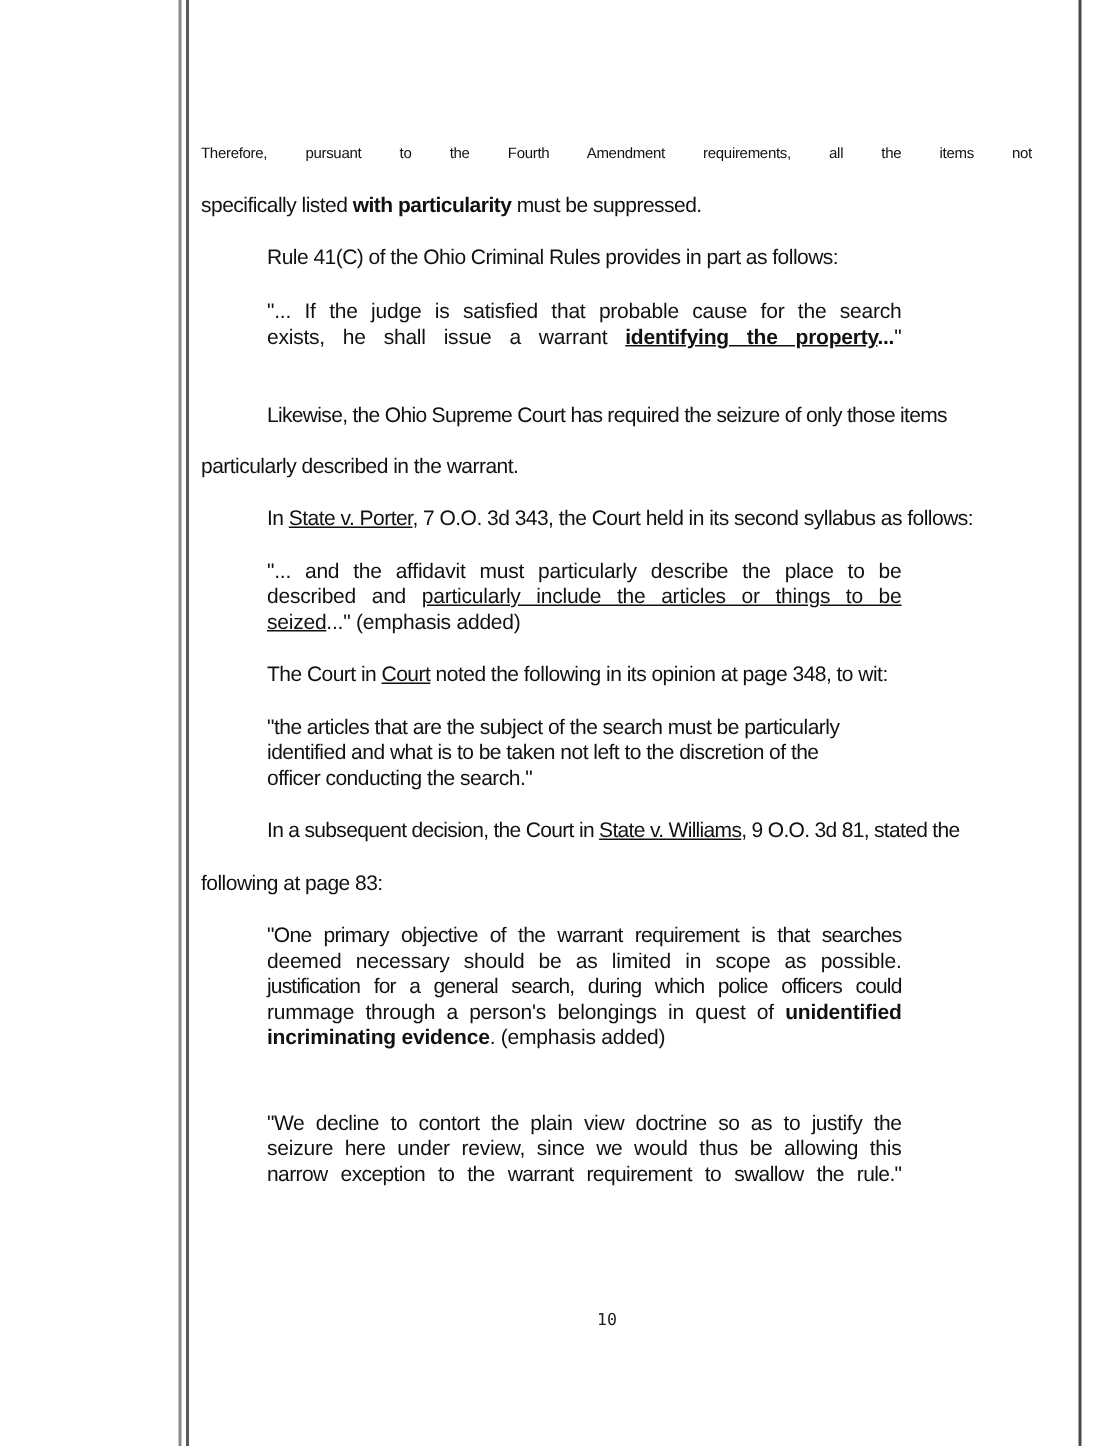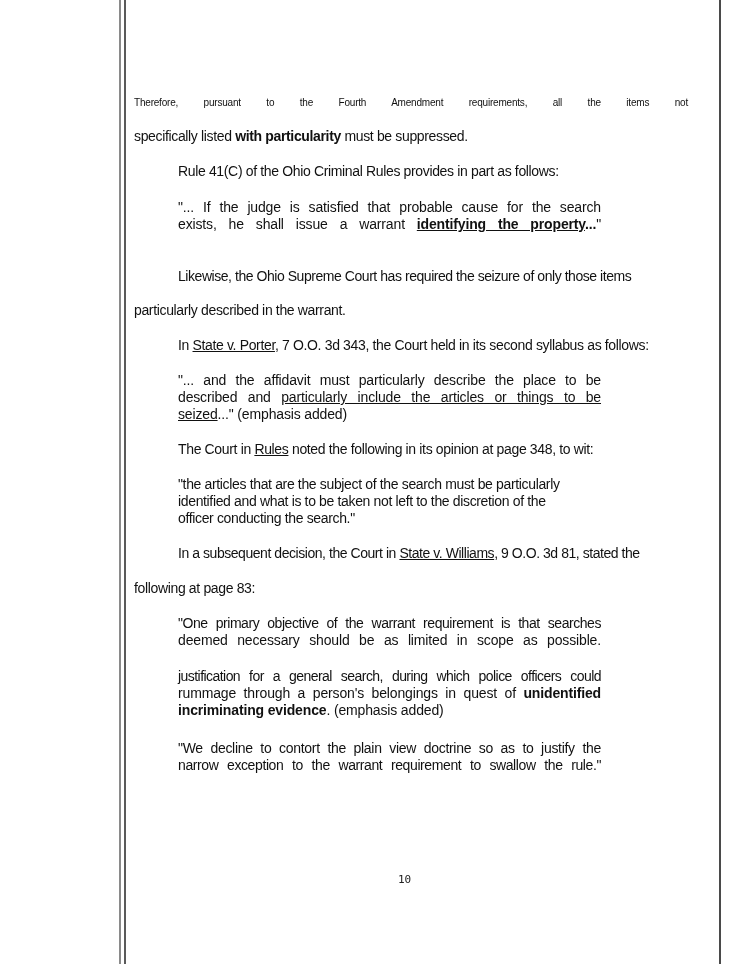--- a/index.html
+++ b/index.html
@@ -44,37 +44,38 @@
 <div class="t" style="left:134px; top:302px;">particularly described in the warrant.</div>
 
 <div class="t" style="left:178px; top:337px;"><span>In </span><u>State v. Porter</u><span>, 7 O.O. 3d 343, the Court held in its second syllabus as follows:</span></div>
 
 <div class="quote" style="left:178px; top:372px;">
   <span class="l">"... and the affidavit must particularly describe the place to be</span>
   <span class="l"><span>described and </span><u>particularly include the articles or things to be</u></span>
   <span class="l last"><u>seized</u><span>..."  (emphasis added)</span></span>
 </div>
 
-<div class="t" style="left:178px; top:441px;"><span>The Court in </span><u>Rules</u><span> noted the following in its opinion at page 348, to wit:</span></div>
+<div class="t" style="left:178px; top:441px;"><span>The Court in </span><u>Court</u><span> noted the following in its opinion at page 348, to wit:</span></div>
 
 <div class="quote" style="left:178px; top:476px; letter-spacing:-0.35px;">
   <span class="l nj">"the articles that are the subject of the search must be particularly</span>
   <span class="l nj">identified and what is to be taken not left to the discretion of the</span>
   <span class="l nj">officer conducting the search."</span>
 </div>
 
 <div class="t" style="left:178px; top:545px; width:510px; letter-spacing:-0.45px;"><span>In a subsequent decision, the Court in </span><u>State v. Williams</u><span>, 9 O.O. 3d 81, stated the</span></div>
 <div class="t" style="left:134px; top:580px;">following at page 83:</div>
 
 <div class="quote" style="left:178px; top:615px;">
   <span class="l" style="letter-spacing:-0.45px;">"One primary objective of the warrant requirement is that searches</span>
   <span class="l">deemed necessary should be as limited in scope as possible.</span>
-  <span class="l" style="letter-spacing:-0.55px;margin-top:19px;">justification for a general search, during which police officers could</span>
+  <span class="l" style="letter-spacing:-0.55px;">justification for a general search, during which police officers could</span>
   <span class="l"><span>rummage through a person's belongings in quest of </span><b>unidentified</b></span>
   <span class="l last"><b>incriminating evidence</b><span>.  (emphasis added)</span></span>
 </div>
 
 <div class="quote" style="left:178px; top:740px;">
   <span class="l" style="letter-spacing:-0.3px;">"We decline to contort the plain view doctrine so as to justify the</span>
+  <span class="l">seizure here under review, since we would thus be allowing this</span>
   <span class="l" style="letter-spacing:-0.4px;">narrow exception to the warrant requirement to swallow the rule."</span>
 </div>
 
 <div class="pageno">10</div>
 
 </body></html>

